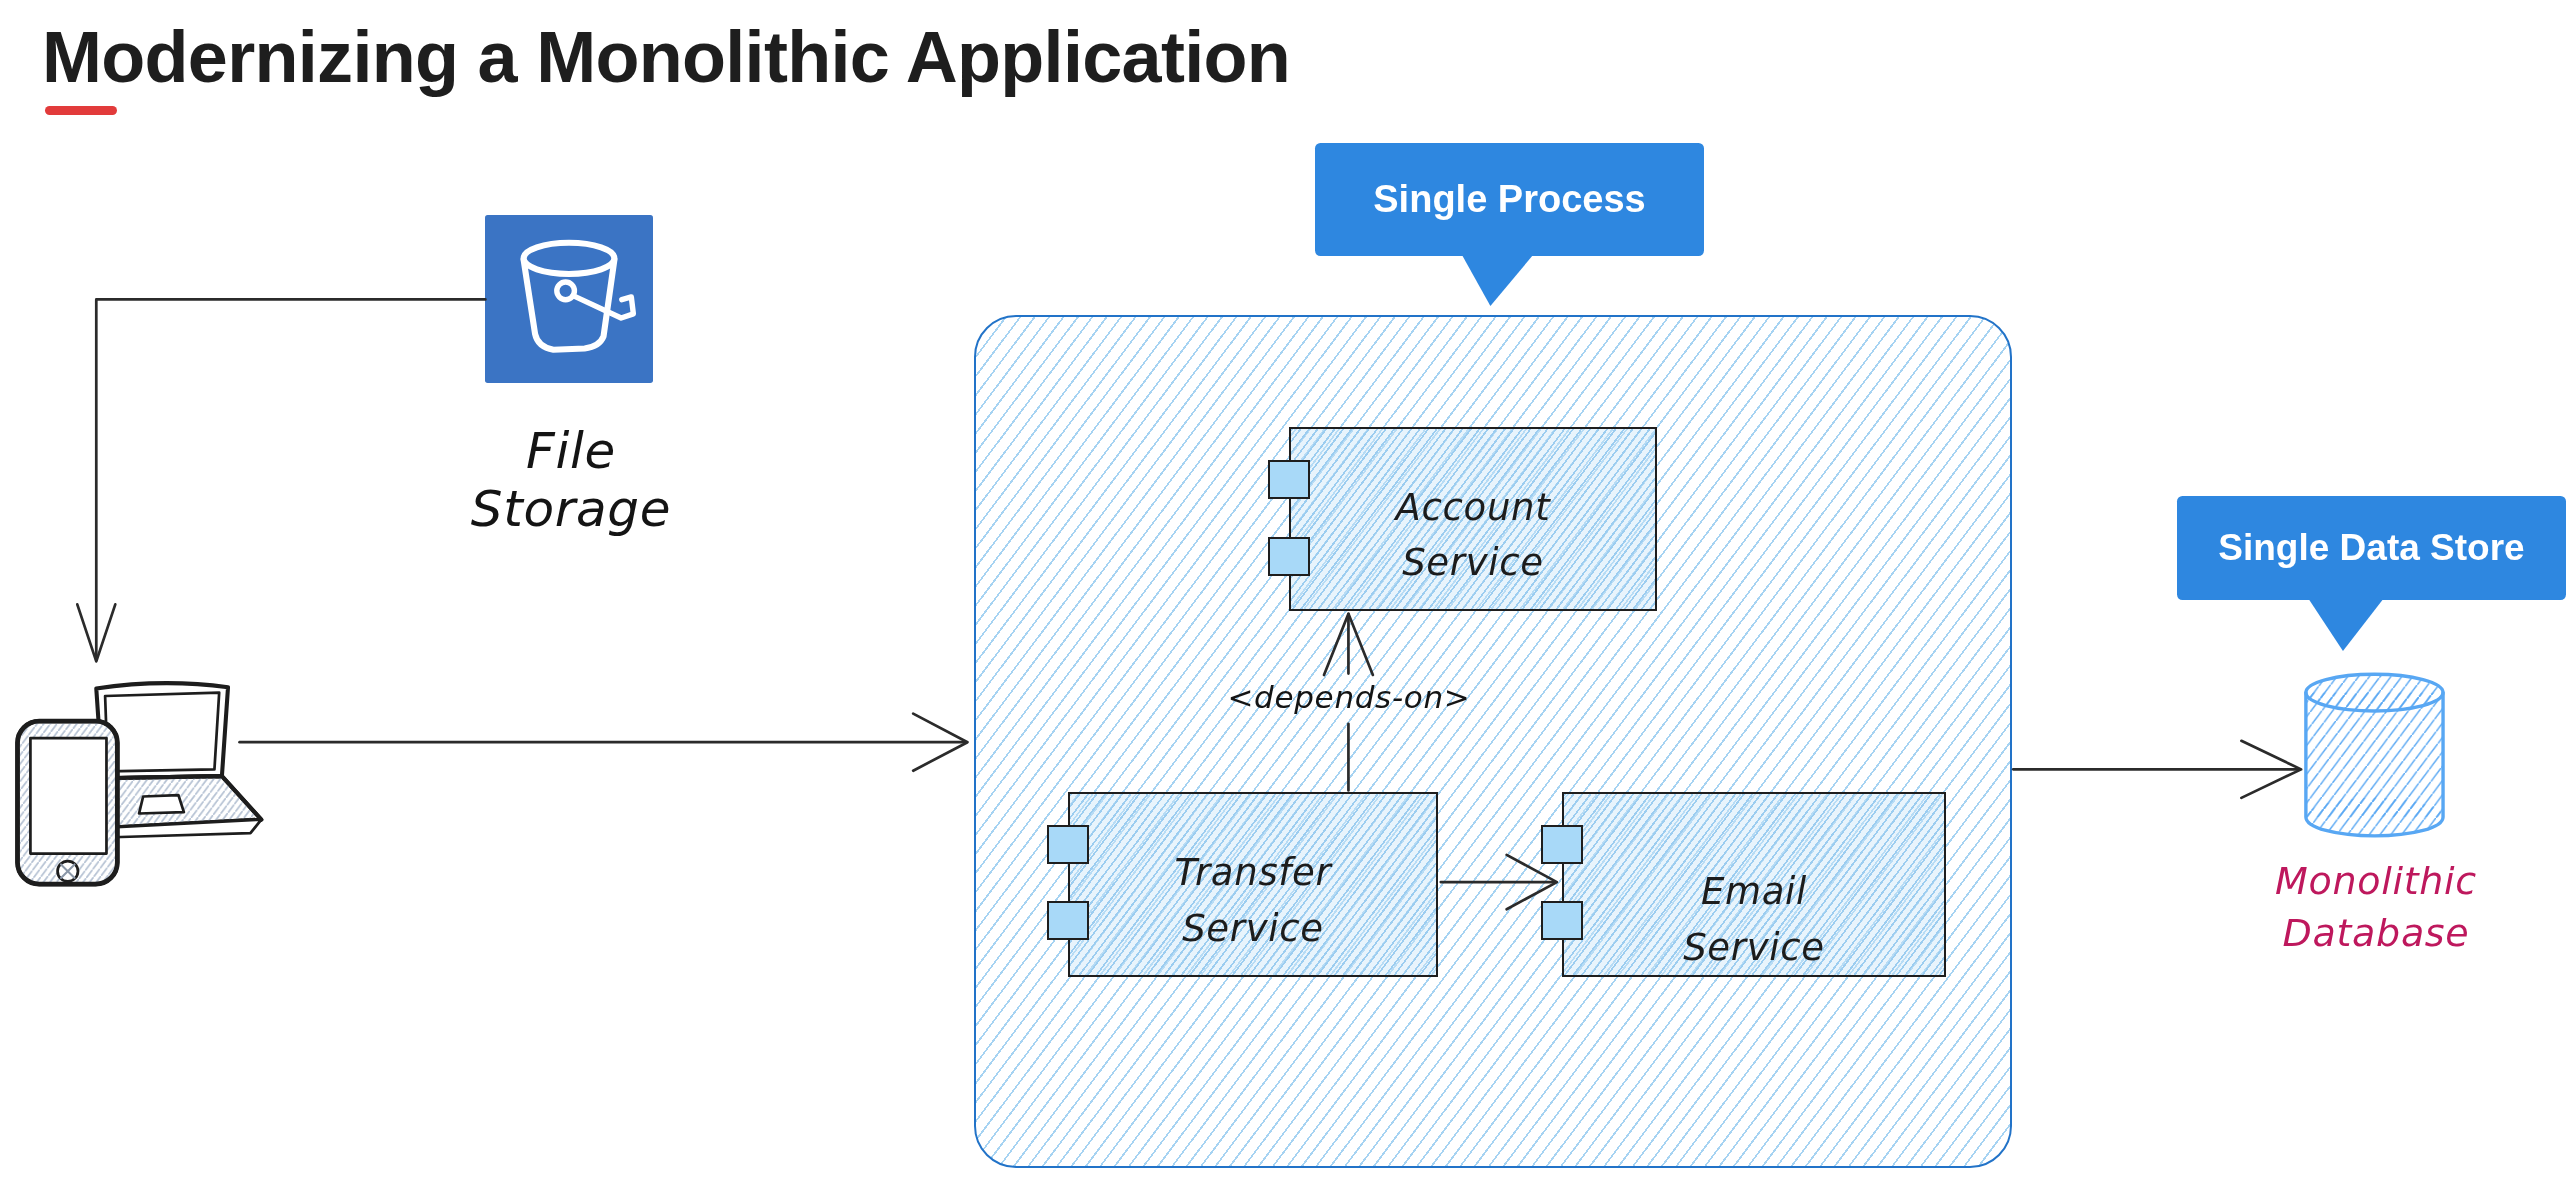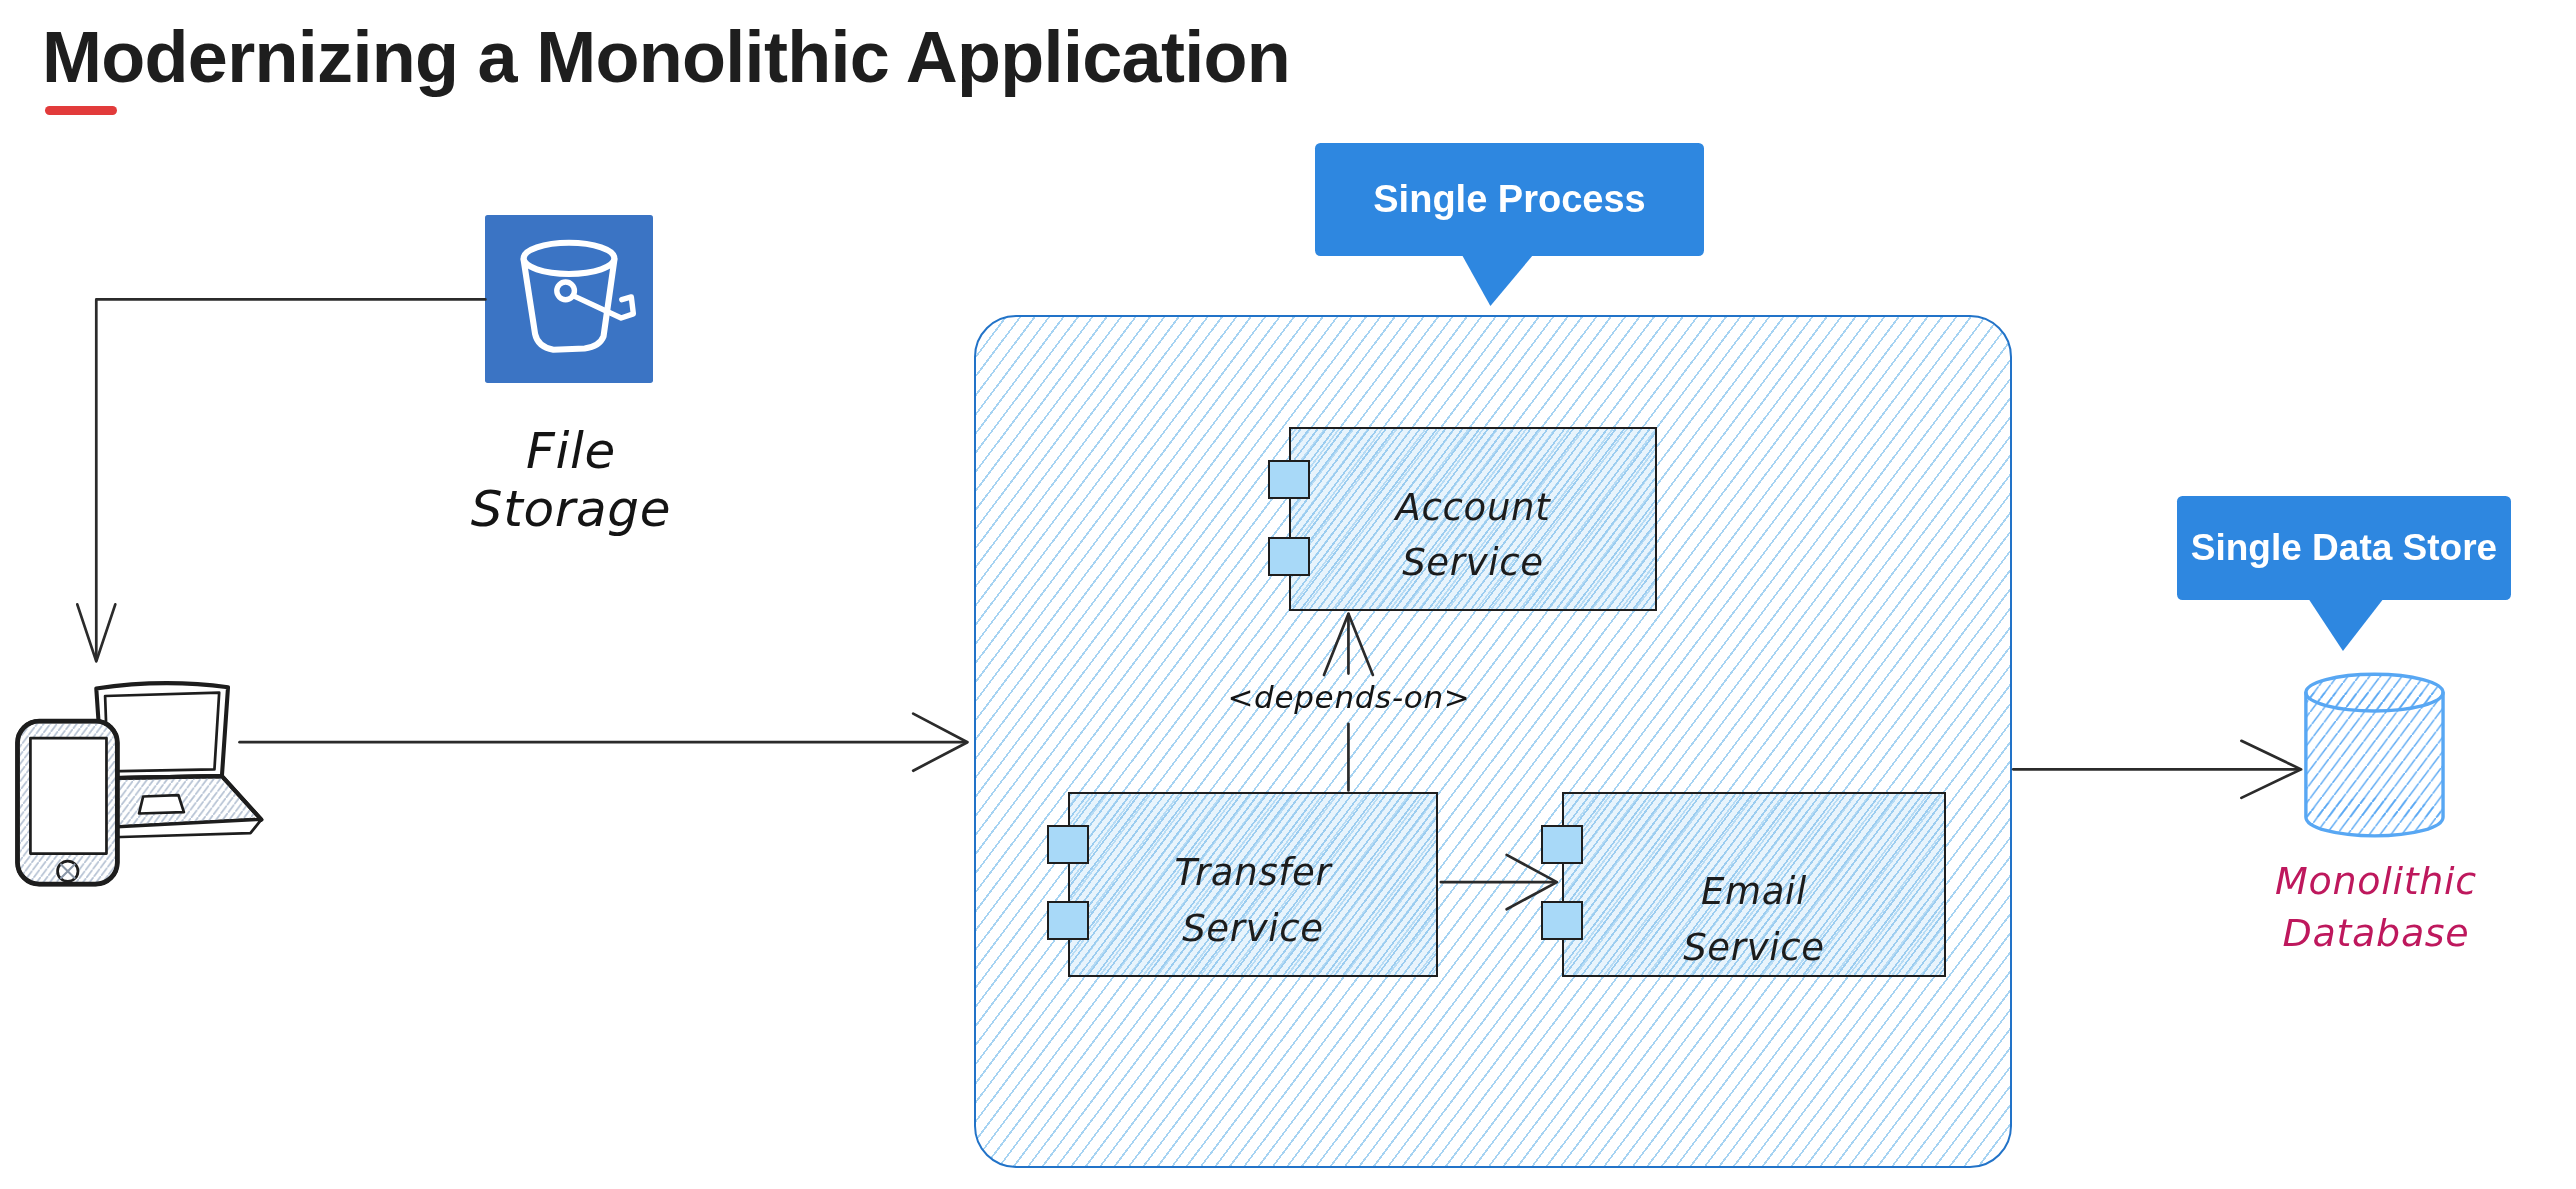--- a/index.html
+++ b/index.html
@@ -82,21 +82,21 @@
   </div>
   <div class="hand-label" style="left:435px;top:398px;width:272px;font-size:50px;margin-top:24px;">File Storage</div>
 
   <div class="monolith"></div>
 
   <div class="callout" style="left:1315px;top:143px;width:389px;height:113px;font-size:38px;">
     <span>Single Process</span>
   </div>
   <div class="callout-tail" style="left:1462px;top:255px;width:71px;height:51px;clip-path:polygon(0 0,100% 0,40% 100%);"></div>
 
-  <div class="callout" style="left:2177px;top:496px;width:334px;height:104px;font-size:37px;">
+  <div class="callout" style="left:2177px;top:496px;width:389px;height:104px;font-size:37px;">
     <span>Single Data Store</span>
   </div>
   <div class="callout-tail" style="left:2308px;top:598px;width:76px;height:53px;clip-path:polygon(0 0,100% 0,46% 100%);"></div>
 
   <div class="component" style="left:1289px;top:427px;width:368px;height:184px;">
     <div class="comp-label">
       <div>Account</div>
       <div>Service</div>
     </div>
   </div>

